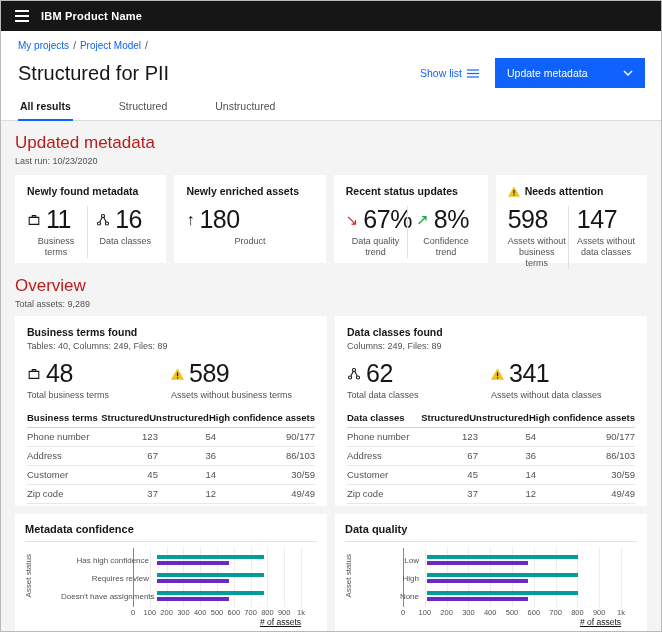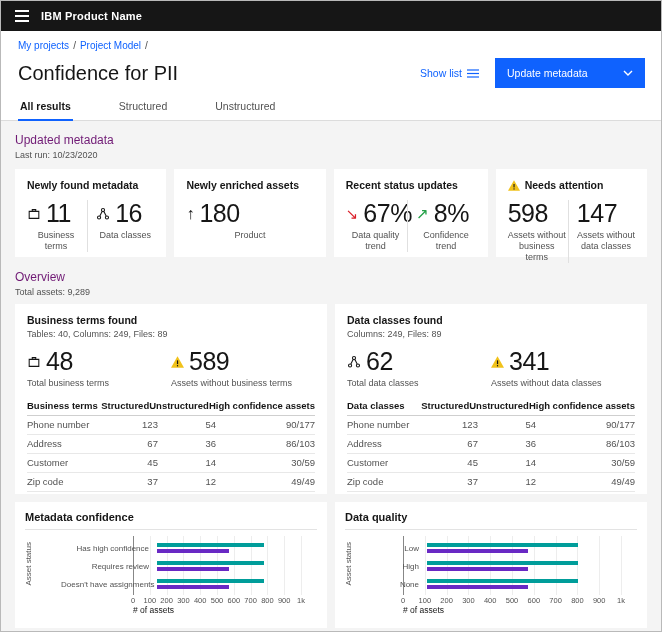--- a/index.html
+++ b/index.html
@@ -25,21 +25,21 @@
   .showlist { display:flex; align-items:center; gap:5px; color:#0f62fe; font-size:10.5px; cursor:pointer; }
   .btn-primary { width:150px; height:30px; background:#0f62fe; color:#fff; border:none; font-size:10.5px; display:flex; align-items:center; justify-content:space-between; padding:0 12px; cursor:pointer; font-family:inherit; }
 
   
   .tabs { display:flex; padding:6px 17px 0; border-bottom:1px solid #dcdcdc; }
   .tab { font-size:10.5px; color:#525252; padding:4px 2px 7px; margin-right:44px; cursor:pointer; border-bottom:2px solid transparent; margin-bottom:-1px; }
   .tab.active { color:#161616; font-weight:bold; border-bottom-color:#0f62fe; }
 
   
   .gray { flex:1; background:#f4f4f4; padding:10px 14px 10px; overflow:hidden; }
-  .sec-head { font-size:12px; color:#701a75; margin-top:2px; }
+  .sec-head { font-size:17px; color:#b91c1c; margin-top:2px; }
   .sec-sub { font-size:9px; color:#525252; margin-top:3px; }
 
   
   .cards-row { display:flex; gap:8px; margin-top:9px; }
   .card { background:#fff; padding:10px 12px; }
   .s-card { flex:1; height:88px; }
   .card-title { font-size:10.5px; font-weight:bold; color:#161616; display:flex; align-items:center; gap:5px; }
   .stats { display:flex; margin-top:9px;text-align:center; }
   .stat { flex:1; min-width:0; }
   .vdiv { width:1px; background:#e0e0e0; margin:0 8px 0 2px; }
@@ -77,42 +77,42 @@
   .c-rows { position:relative; padding:3px 0 2px; }
   .c-grid { position:absolute; left:var(--catw); right:0; top:0; bottom:0; }
   .c-gridline { position:absolute; top:0; bottom:0; width:1px; background:#ededed; }
   .c-gridline.axis { background:#878787; }
   .c-row { display:flex; align-items:center; position:relative; padding:2px 0;margin-left:24px; }
   .c-cat { width:var(--catw); padding-right:8px; text-align:right; font-size:8px; color:#525252; white-space:nowrap; }
   .c-bars { flex:1; position:relative; }
   .c-bar { height:4px; margin:2px 0; }
   .c-xaxis { position:relative; margin-left:var(--catw); height:10px; }
   .c-tick { position:absolute; transform:translateX(-50%); font-size:7.5px; color:#525252; top:1px; }
-  .xlab { margin-left:var(--catw); text-align:left; font-size:8.5px; color:#161616; }
+  .xlab { margin-left:var(--catw); text-align:right; font-size:8.5px; color:#161616;text-decoration:underline; }
 </style>
 </head>
 <body>
 
 <div class="frame">
 
   <div class="topbar">
     <div class="hamburger">
         <span></span>
         <span></span>
         <span></span>
       </div>
     <div class="product">IBM Product Name</div>
   </div>
 
   <div class="crumbs">
     <span class="crumb">My projects</span><span class="crumb-sep">/</span><span class="crumb">Project Model</span><span class="crumb-sep">/</span>
   </div>
 
   <div class="title-row">
-    <div class="page-title">Confidence for PII</div>
+    <div class="page-title">Structured for PII</div>
     <div class="actions">
       <div class="showlist">
         <span>Show list</span>
         <span class="ic">
           <svg width="12" height="11" viewBox="0 0 12 11">
               <g stroke="#0f62fe" stroke-width="1.2">
                 <line x1="0" y1="2" x2="12" y2="2"></line>
                 <line x1="0" y1="5.5" x2="12" y2="5.5"></line>
                 <line x1="0" y1="9" x2="12" y2="9"></line>
               </g>

